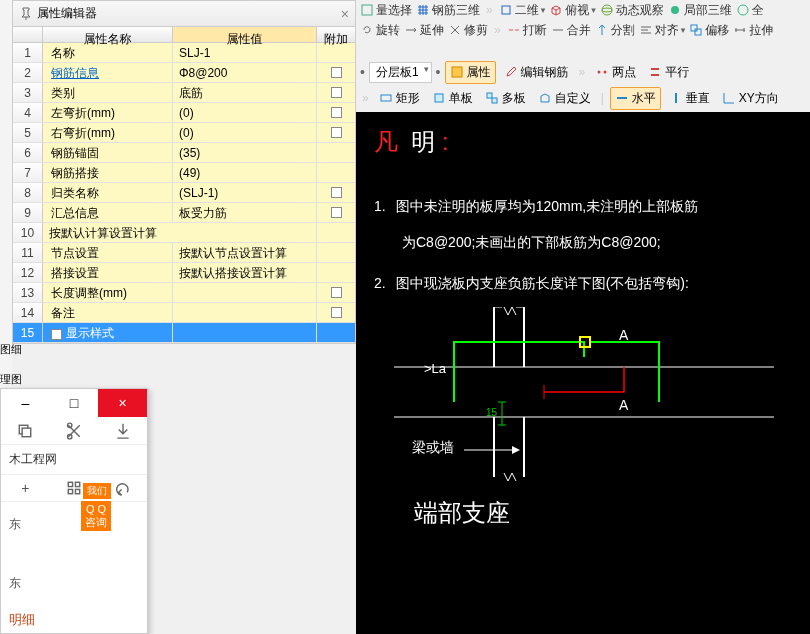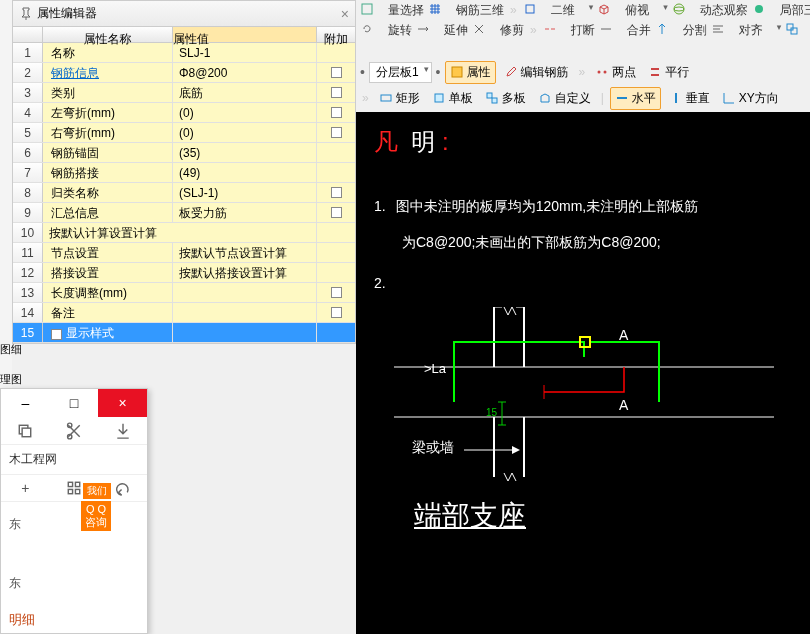--- a/index.html
+++ b/index.html
@@ -6,54 +6,54 @@
     body { background: #f0f0f0; width: 810px; height: 634px; overflow: hidden; position: relative; }
     
     .property-panel { position: absolute; left: 12px; top: 0; width: 344px; background: #fef9c3; border: 1px solid #ccc; z-index: 10; }
     .panel-header { display: flex; align-items: center; height: 26px; background: linear-gradient(#f8f8f8,#ebebeb); border-bottom: 1px solid #ccc; font-size: 12px; padding: 0 6px; }
     .panel-header .pin { width: 14px; height: 14px; margin-right: 4px; display: inline-flex; align-items: center; justify-content: center; }
     .panel-header .close { margin-left: auto; color: #888; font-size: 14px; }
     
     .grid-header { display: flex; height: 16px; background: linear-gradient(#fefefe,#e8e8e8); border-bottom: 1px solid #ccc; font-size: 12px; }
     .grid-header .col-num { width: 30px; border-right: 1px solid #ccc; }
     .grid-header .col-name { width: 130px; border-right: 1px solid #ccc; text-align: center; line-height: 24px; }
-    .grid-header .col-val { flex: 1; border-right: 1px solid #ccc; line-height: 24px; background: #ffe8a8; }
+    .grid-header .col-val { flex: 1; border-right: 1px solid #ccc; text-align: center; line-height: 24px; background: #ffe8a8; }
     .grid-header .col-add { width: 38px; text-align: center; line-height: 24px; }
     
     .grid-row { display: flex; height: 20px; border-bottom: 1px solid #e0e0e0; font-size: 12px; }
     .grid-row .rn { width: 30px; text-align: center; background: linear-gradient(#fefefe,#f0f0f0); border-right: 1px solid #ccc; line-height: 20px; color: #444; }
     .grid-row .pn { width: 130px; padding-left: 8px; line-height: 20px; border-right: 1px solid #e0e0e0; }
     .grid-row .pv { flex: 1; padding-left: 6px; line-height: 20px; border-right: 1px solid #e0e0e0; }
     .grid-row .pa { width: 38px; display: flex; align-items: center; justify-content: center; }
     .grid-row .pa .cb { width: 11px; height: 11px; border: 1px solid #888; background: #fff; }
     .grid-row.selected { background: #3399ff; color: #fff; }
     .grid-row.selected .rn { background: #3399ff; color: #fff; }
     .link { color: #0066cc; text-decoration: underline; }
     .plus-icon { width: 11px; height: 11px; border: 1px solid #888; display: inline-flex; align-items: center; justify-content: center; font-size: 9px; margin-right: 4px; background: #fff; line-height: 9px; }
     
     .toolbar-top { position: absolute; left: 356px; top: 0; right: 0; height: 20px; display: flex; align-items: center; font-size: 12px; gap: 4px; overflow: hidden; color: #333; padding-left: 4px; }
-    .toolbar-top .ti { display: flex; align-items: flex-start; gap: 14px; white-space: nowrap; }
+    .toolbar-top .ti { display: flex; align-items: center; gap: 2px; white-space: nowrap; }
     .toolbar-top .ti .ic { width: 14px; height: 14px; display: inline-flex; align-items: center; justify-content: center; font-size: 10px; }
     .sep { color: #ccc; margin: 0 2px; }
     .tb-btn { display: flex; align-items: center; gap: 3px; padding: 2px 4px; white-space: nowrap; }
     .tb-btn .ic { width: 14px; height: 14px; display: inline-flex; align-items: center; justify-content: center; }
     
     .toolbar-3 { position: absolute; left: 356px; top: 60px; right: 0; height: 24px; display: flex; align-items: center; font-size: 12px; gap: 4px; padding-left: 4px; overflow: hidden; }
     .toolbar-3 .dd { border: 1px solid #ccc; padding: 1px 12px 1px 6px; background: #fff; position: relative; }
     .toolbar-3 .dd::after { content: "▾"; position: absolute; right: 2px; font-size: 9px; color: #666; }
     .tb-active { border: 1px solid #f0a030; background: #ffecc0; padding: 2px 4px; border-radius: 2px; }
     
     .toolbar-4 { position: absolute; left: 356px; top: 86px; right: 0; height: 24px; display: flex; align-items: center; font-size: 12px; gap: 4px; padding-left: 4px; overflow: hidden; }
     
     .drawing { position: absolute; left: 356px; top: 112px; right: 0; bottom: 0; background: #000; color: #fff; padding: 14px 18px; overflow: hidden; }
     .drawing .title { font-size: 24px; color: #ff2020; margin-bottom: 30px; }
     .drawing .title span.c { color: #fff; }
     .drawing .notes { font-size: 14px; line-height: 2.6; }
     .drawing .diagram { position: relative; height: 180px; margin-left: 20px; margin-top: 6px; }
-    .drawing .sub { font-size: 28px; text-decoration: underline; margin-left: 40px; margin-top: 10px; }
+    .drawing .sub { font-size: 24px; margin-left: 40px; margin-top: 10px; }
     
     .left-strip { position: absolute; left: 0; top: 0; width: 12px; height: 100%; background: #f4f4f4; }
     
     .side-lab { position: absolute; left: 0; top: 354px; font-size: 11px; }
     
     .mini-window { position: absolute; left: 0; top: 388px; width: 148px; height: 246px; background: #fff; border: 1px solid #ccc; box-shadow: 2px 2px 6px rgba(0,0,0,0.2); z-index: 5; }
     .mini-window .titlebar { height: 28px; display: flex; }
     .mini-window .titlebar .btn { flex: 1; display: flex; align-items: center; justify-content: center; font-size: 14px; }
     .mini-window .titlebar .btn.close { background: #e81123; color: #fff; }
     .mini-window .tool-row { height: 28px; display: flex; align-items: center; justify-content: space-around; border-bottom: 1px solid #eee; }
@@ -447,20 +447,21 @@
     <span>凡</span>&nbsp;&nbsp;<span class="c">明</span> <span>:</span>
   </div>
   <div class="notes">
     <div style="display:flex;gap:10px">
         <span>1.</span>
         <span>图中未注明的板厚均为120mm,未注明的上部板筋</span>
       </div>
     <div style="padding-left:28px"><span>为C8@200;未画出的下部板筋为C8@200;</span></div>
     <div style="display:flex;gap:10px;margin-top:4px">
         <span>2.</span>
+        <span>图中现浇板内支座负筋长度详下图(不包括弯钩):</span>
       </div>
   </div>
   <div class="diagram">
     <svg class="diag" width="380" height="180" viewBox="0 0 380 180">
 
       <line x1="100" y1="0" x2="100" y2="60" stroke="#fff" stroke-width="2"></line>
       <line x1="130" y1="0" x2="130" y2="60" stroke="#fff" stroke-width="2"></line>
       <line x1="100" y1="110" x2="100" y2="170" stroke="#fff" stroke-width="2"></line>
       <line x1="130" y1="110" x2="130" y2="170" stroke="#fff" stroke-width="2"></line>
 

